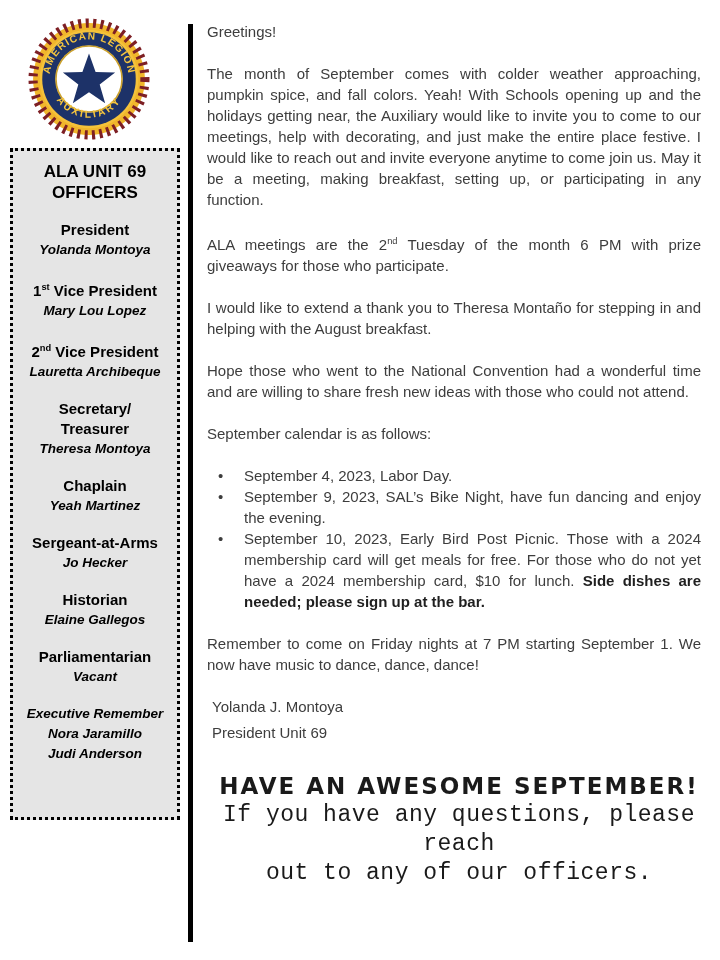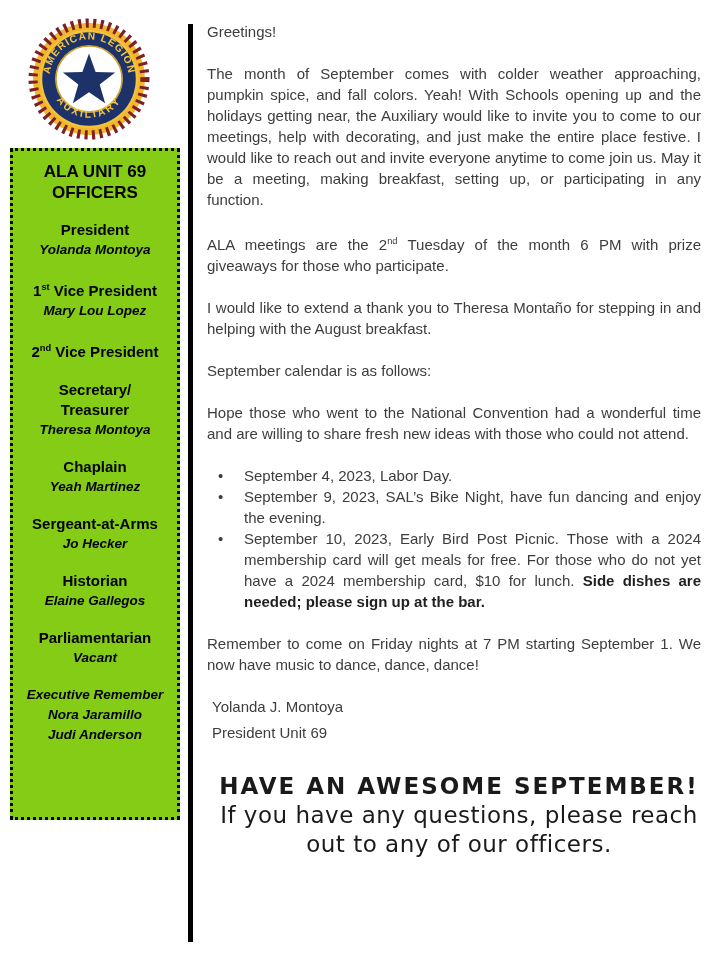--- a/index.html
+++ b/index.html
@@ -17,21 +17,21 @@
     position: absolute; left: 26px; top: 18px;
     width: 126px; height: 122px;
   }
 
   
   .sidebar {
     position: absolute; left: 10px; top: 148px;
     width: 170px; height: 672px;
     box-sizing: border-box;
     border: 3px dotted #000;
-    background: #84cc16;
+    background: #e5e5e5;
     color: #000;
     text-align: center;
     padding-top: 10px;
     overflow: hidden;
   }
   .sb-title {
     font-weight: bold; font-size: 17px; line-height: 21px;
     margin-bottom: 17px;
   }
   .off-group { margin-bottom: 18px; }
@@ -81,20 +81,21 @@
     font-family: cursive, "DejaVu Sans", sans-serif;
     margin-left: 10px;
   }
   .footer-line1 {
     font-size: 23px; line-height: 30px;
     font-weight: bold; letter-spacing: 2px;
   }
   .footer-line2, .footer-line3 {
     font-size: 23px; line-height: 29px;
     letter-spacing: 0.5px;
+    font-family: Liberation Mono, monospace;
   }
 </style>
 </head>
 <body>
 
 <div class="logo-wrap">
   <svg viewBox="0 0 120 120" width="126" height="122">
     <defs>
       <path id="arcTop" d="M 21 60 A 39 39 0 0 1 99 60"></path>
       <path id="arcBottom" d="M 22 60 A 38 38 0 0 0 98 60"></path>
@@ -129,20 +130,21 @@
     <div class="off-name">Yolanda Montoya</div>
   </div>
 
   <div class="off-group">
     <div class="off-role"><span>1</span><sup>st</sup><span> Vice President</span></div>
     <div class="off-name">Mary Lou Lopez</div>
   </div>
 
   <div class="off-group">
     <div class="off-role"><span>2</span><sup>nd</sup><span> Vice President</span></div>
+    <div class="off-name">Lauretta Archibeque</div>
   </div>
 
   <div class="off-group">
     <div class="off-role">
       <div>Secretary/</div>
       <div>Treasurer</div>
     </div>
     <div class="off-name">Theresa Montoya</div>
   </div>
 
@@ -177,23 +179,23 @@
 
 <div class="main">
   <p>Greetings!</p>
 
   <p>The month of September comes with colder weather approaching, pumpkin spice, and fall colors. Yeah!  With Schools opening up and the holidays getting near, the Auxiliary would like to invite you to come to our meetings, help with decorating, and just make the entire place festive.  I would like to reach out and invite everyone anytime to come join us. May it be a meeting, making breakfast, setting up, or participating in any function.</p>
 
   <p><span>ALA meetings are the 2</span><sup class="body-sup">nd</sup><span> Tuesday of the month 6 PM with prize giveaways for those who participate.</span></p>
 
   <p>I would like to extend a thank you to Theresa Montaño for stepping in and helping with the August breakfast.</p>
 
+  <p>Hope those who went to the National Convention had a wonderful time and are willing to share fresh new ideas with those who could not attend.</p>
+
   <p>September calendar is as follows:</p>
-
-  <p>Hope those who went to the National Convention had a wonderful time and are willing to share fresh new ideas with those who could not attend.</p>
 
   <div class="bullets">
     <div class="bullet-row">
       <span class="bullet-marker">•</span>
       <span class="bullet-text"><span>September 4, 2023, Labor Day.</span><b></b></span>
     </div>
     <div class="bullet-row">
       <span class="bullet-marker">•</span>
       <span class="bullet-text"><span>September 9, 2023, SAL’s Bike Night, have fun dancing and enjoy the evening.</span><b></b></span>
     </div>

